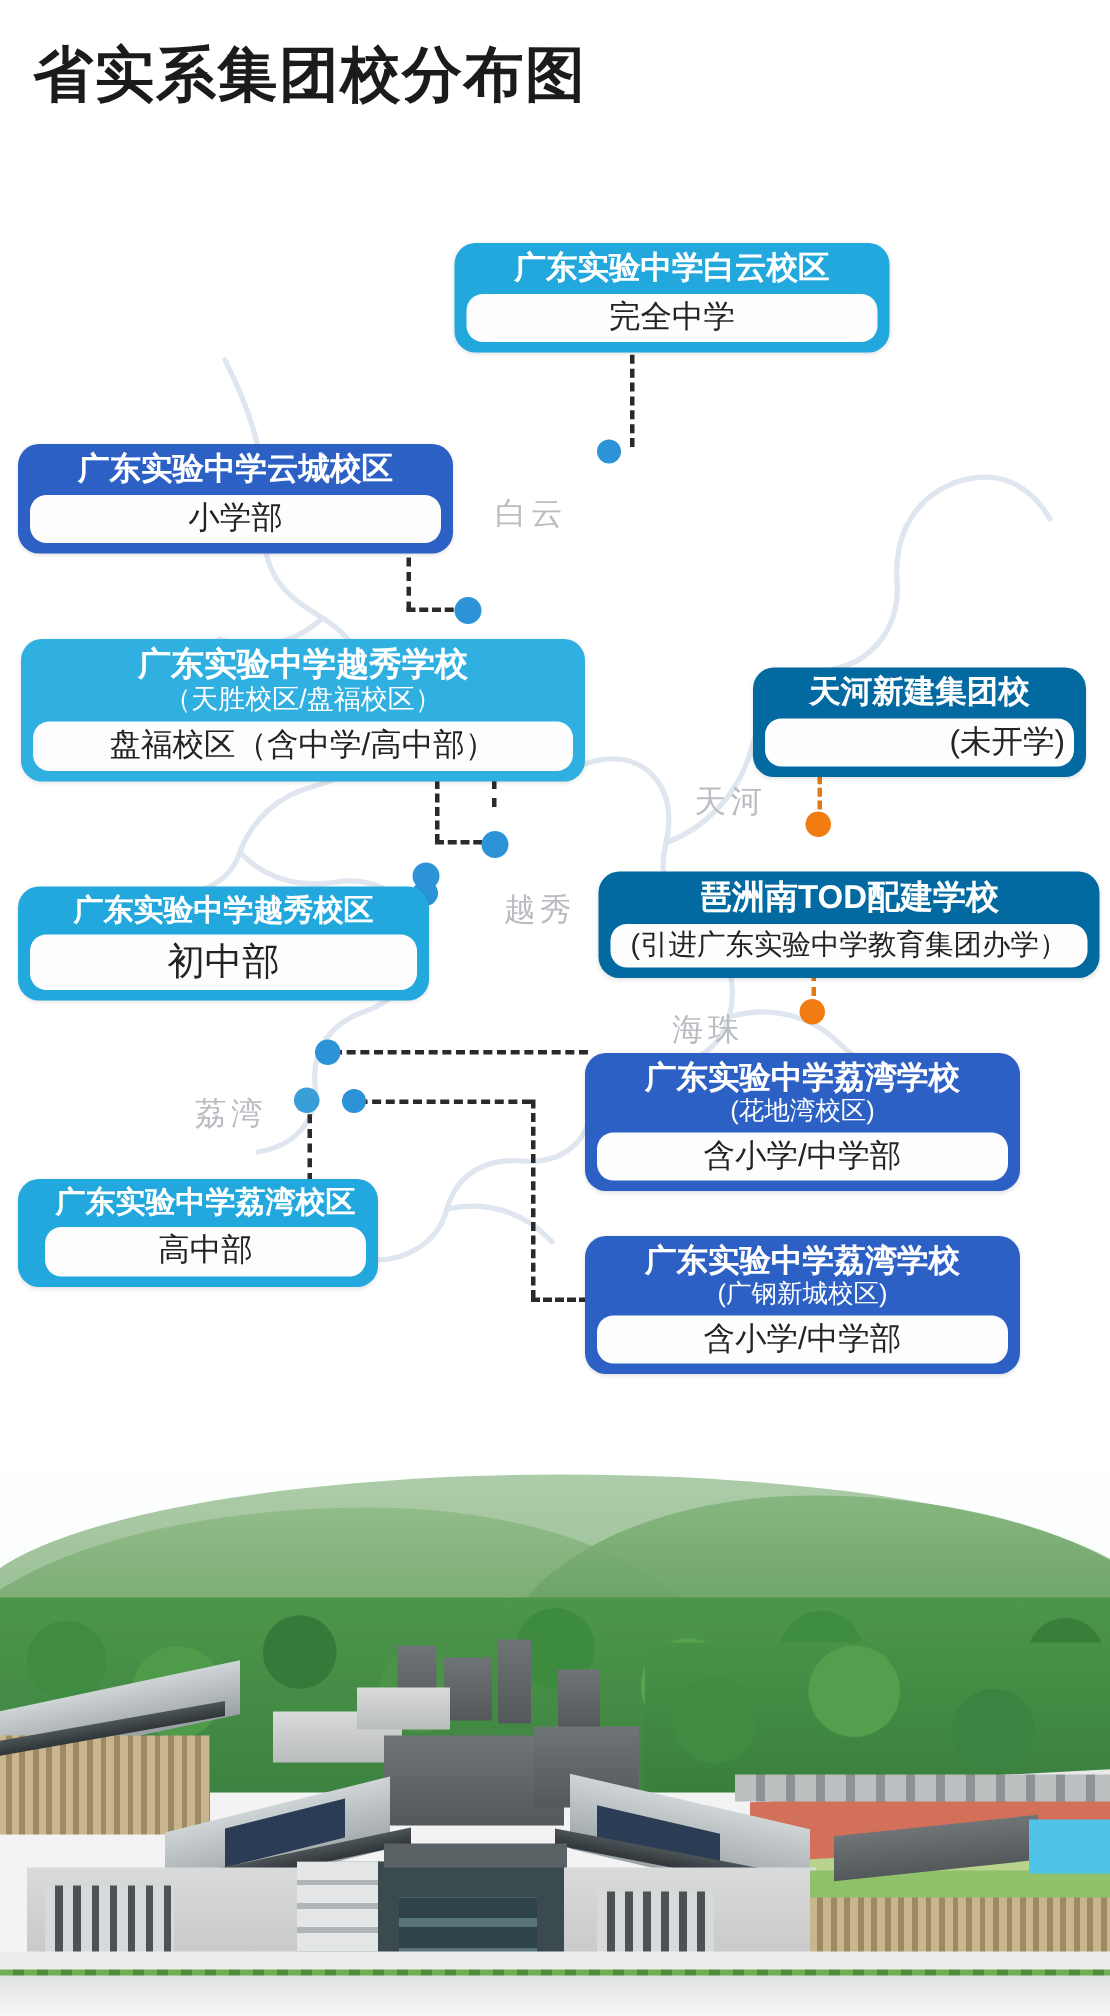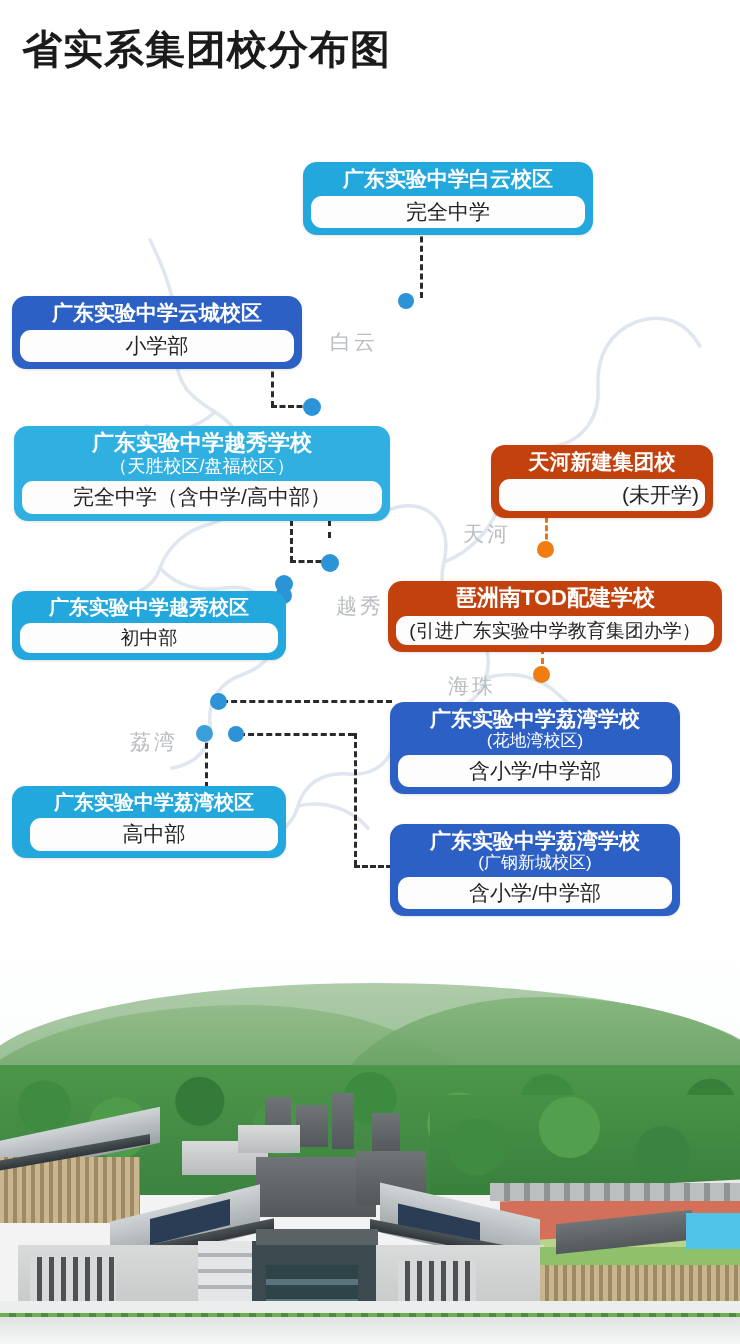--- a/index.html
+++ b/index.html
@@ -50,21 +50,21 @@
     line-height:1.1;white-space:nowrap;
   }
   .callout .bd{
     margin-top:5px;background:#fdfdfd;border-radius:11px;
     text-align:center;color:#232323;white-space:nowrap;
     padding:4px 6px;line-height:1.15;
   }
   .c-cyan{background:#23a8dd;}
   .c-cyan2{background:#2fb0e0;}
   .c-blue{background:#2d60c4;}
-  .c-orange{background:#c2410c;}
+  .c-orange{background:#0369a1;margin-left:11px;}
 
   
   #photo{position:absolute;left:0;top:945px;width:740px;height:399px;overflow:hidden;background:#fff;}
   .ph{position:absolute;}
 
   .sky{left:0;top:0;width:740px;height:120px;
     background:linear-gradient(#ffffff,#fbfdfd);}
   .hill-far{left:-20px;top:38px;width:790px;height:130px;border-radius:50% 50% 0 0/70% 70% 0 0;
     background:linear-gradient(#9fc39a,#7fae78);opacity:.85;}
   .hill-mid{left:-40px;top:60px;width:520px;height:140px;border-radius:55% 45% 0 0/80% 80% 0 0;
@@ -178,45 +178,45 @@
   </div>
 
   <div class="callout c-cyan" style="left:303px;top:62px;width:290px;">
     <div class="hd" style="font-size:21px;">广东实验中学白云校区</div>
     <div class="bd" style="font-size:21px;">完全中学</div>
   </div>
 
   <div class="callout c-cyan2" style="left:14px;top:326px;width:376px;">
     <div class="hd" style="font-size:22px;">广东实验中学越秀学校</div>
     <div class="sub" style="font-size:18px;margin-top:1px;">（天胜校区/盘福校区）</div>
-    <div class="bd" style="font-size:21px;">完全中学（含中学/高中部）</div>
+    <div class="bd" style="font-size:21px;">盘福校区（含中学/高中部）</div>
   </div>
 
   <div class="callout c-cyan" style="left:12px;top:491px;width:274px;">
     <div class="hd" style="font-size:20px;">广东实验中学越秀校区</div>
-    <div class="bd" style="font-size:19px;">初中部</div>
+    <div class="bd" style="font-size:25px;">初中部</div>
   </div>
 
   <div class="callout c-orange" style="left:491px;top:345px;width:222px;">
     <div class="hd" style="font-size:21px;">天河新建集团校</div>
     <div class="bd" style="font-size:21px;text-align:right;">(未开学)</div>
   </div>
 
   <div class="callout c-orange" style="left:388px;top:481px;width:334px;">
     <div class="hd" style="font-size:22px;">琶洲南TOD配建学校</div>
     <div class="bd" style="font-size:19px;">(引进广东实验中学教育集团办学）</div>
   </div>
 
   <div class="callout c-blue" style="left:390px;top:602px;width:290px;">
     <div class="hd" style="font-size:21px;">广东实验中学荔湾学校</div>
     <div class="sub" style="font-size:17px;margin-top:1px;">(花地湾校区)</div>
     <div class="bd" style="font-size:21px;">含小学/中学部</div>
   </div>
 
-  <div class="callout c-cyan" style="left:12px;top:686px;width:274px;padding-left:18px;">
+  <div class="callout c-cyan" style="left:12px;top:686px;width:240px;padding-left:18px;">
     <div class="hd" style="font-size:20px;">广东实验中学荔湾校区</div>
     <div class="bd" style="font-size:21px;">高中部</div>
   </div>
 
   <div class="callout c-blue" style="left:390px;top:724px;width:290px;">
     <div class="hd" style="font-size:21px;">广东实验中学荔湾学校</div>
     <div class="sub" style="font-size:17px;margin-top:1px;">(广钢新城校区)</div>
     <div class="bd" style="font-size:21px;">含小学/中学部</div>
   </div>
 

